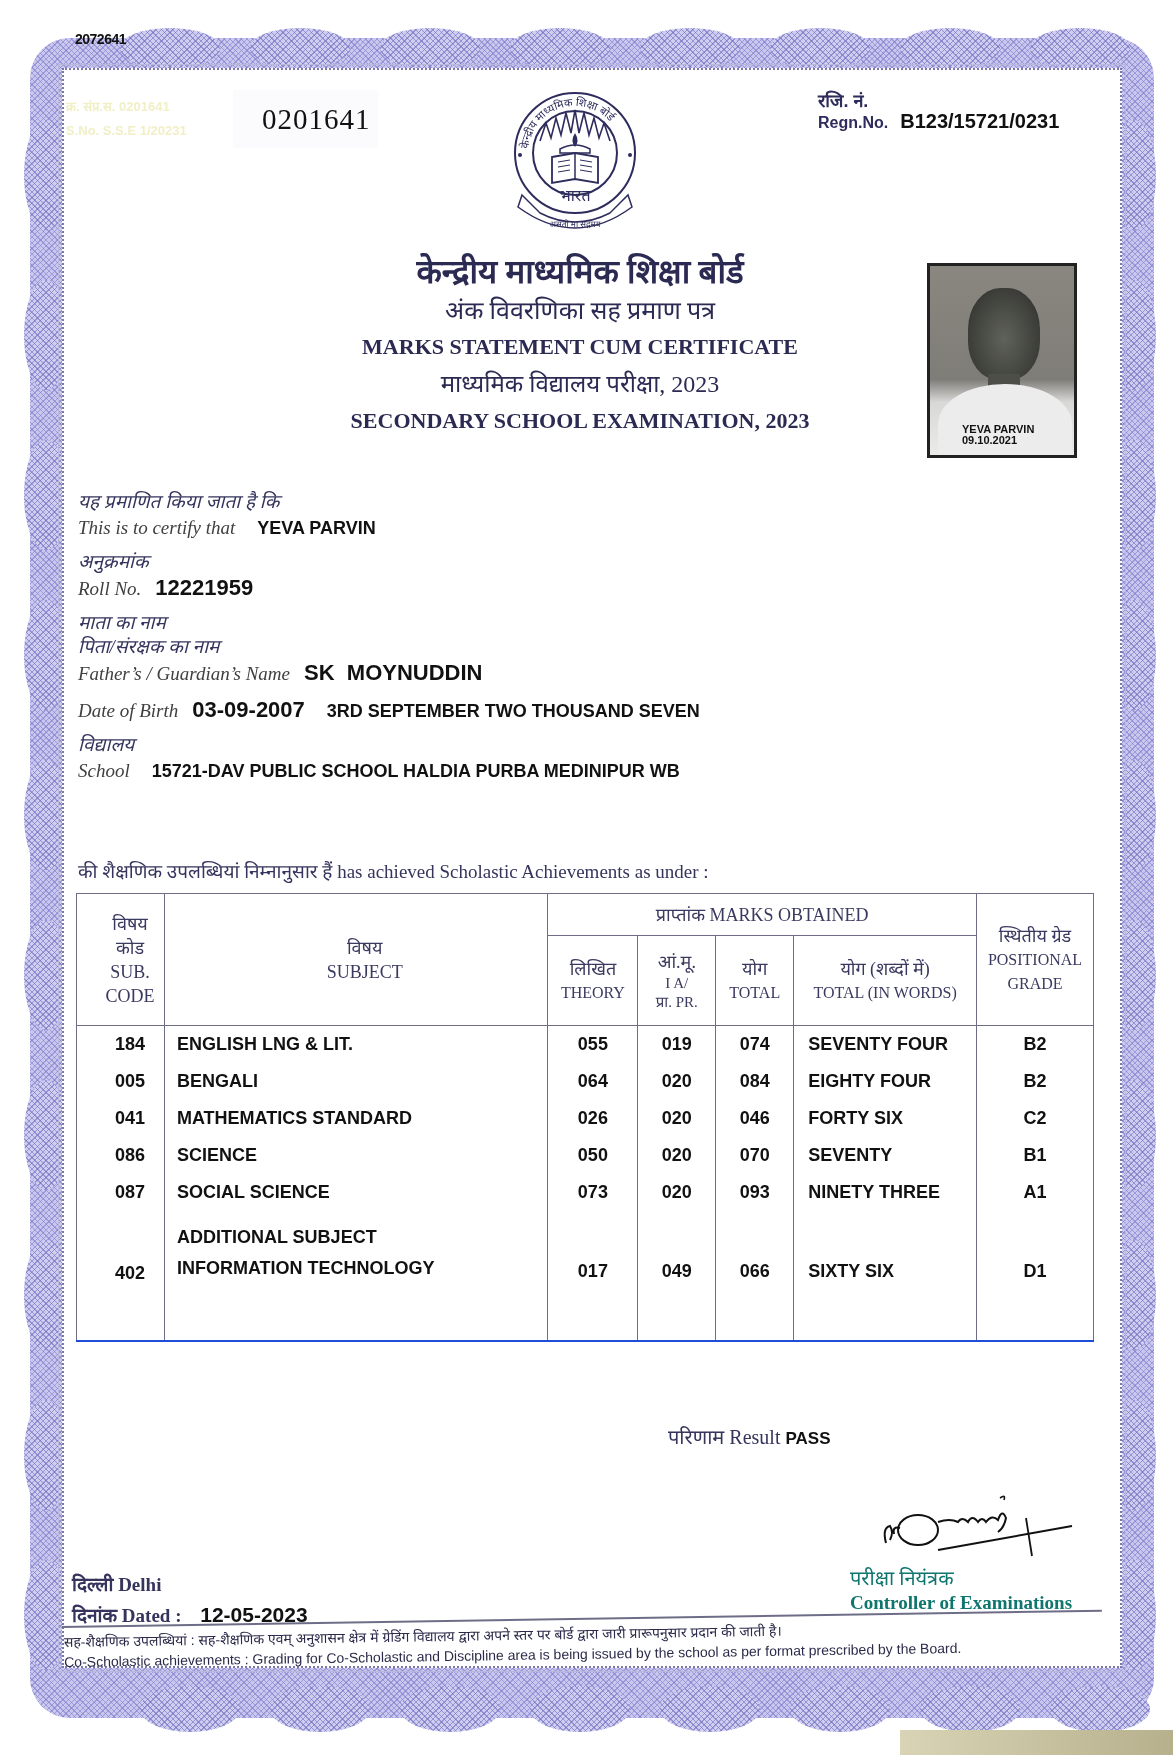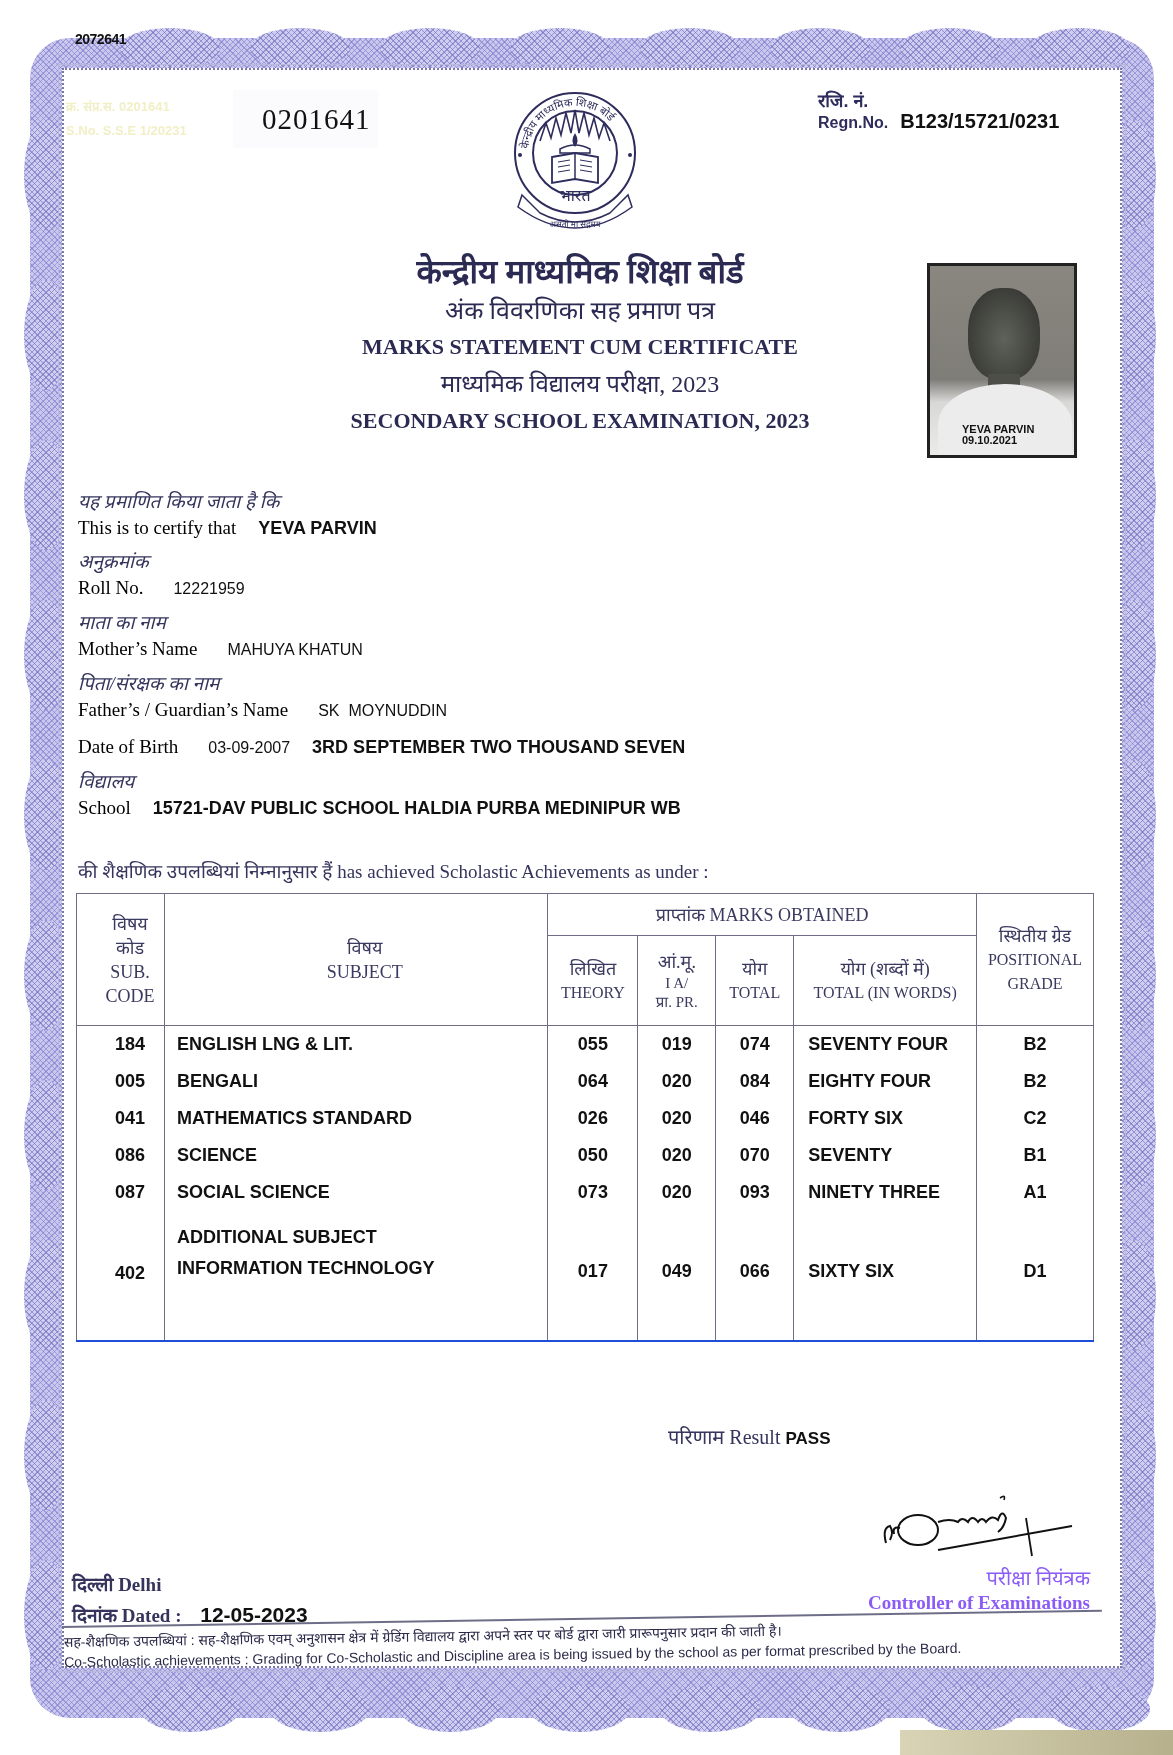--- a/index.html
+++ b/index.html
@@ -54,22 +54,22 @@
     .photo { position: absolute; left: 927px; top: 263px; width: 150px; height: 195px; border: 3px solid #222; background: #8c8a85; overflow: hidden; }
     .photo-bg { position: absolute; inset: 0; background: linear-gradient(180deg, #8a8780 0%, #7f7d78 60%, #d8d8d6 72%, #ebebea 100%); }
     .photo-head { position: absolute; left: 38px; top: 22px; width: 72px; height: 92px; border-radius: 45% 45% 42% 42%; background: radial-gradient(ellipse at 50% 55%, #5f625a 0%, #3c3d38 70%, #1f1f1d 100%); }
     .photo-collar { position: absolute; left: 8px; top: 118px; width: 134px; height: 80px; border-radius: 50% 50% 0 0; background: #ececec; }
     .photo-neck { position: absolute; left: 58px; top: 108px; width: 32px; height: 30px; background: #4d4e48; }
     .photo-caption { position: absolute; left: 32px; top: 158px; font-family: "Liberation Sans", sans-serif; font-weight: bold; font-size: 11px; line-height: 11px; color: #111; }
 
     .fields { position: absolute; left: 78px; top: 490px; width: 900px; }
     .f-hi { font-size: 19px; color: #35345d; line-height: 24px; font-style: italic; }
     .f-row { display: flex; align-items: baseline; line-height: 28px; margin-bottom: 8px; }
-    .f-en { font-size: 19px; color: #000000; }
-    .f-val { font-family: "Liberation Sans", sans-serif; font-weight: normal; font-size: 16px; color: #111; margin-left: 30px; }
+    .f-en { font-size: 19px; color: #404040; font-style: italic; }
+    .f-val { font-family: "Liberation Sans", sans-serif; font-weight: bold; font-size: 22px; color: #111; margin-left: 14px; }
     .f-val2 { font-family: "Liberation Sans", sans-serif; font-weight: bold; font-size: 18px; color: #111; margin-left: 22px; }
     .achieved { position: absolute; left: 78px; top: 858px; font-size: 19px; color: #35345d; }
 
     
     .marks { position: absolute; left: 76px; top: 893px; width: 1018px; border-collapse: collapse; }
     .marks th, .marks td { border: 1.5px solid #6e6d88; }
     .marks th { font-weight: normal; font-size: 18px; color: #3a395f; text-align: center; line-height: 24px; }
     .marks td { font-family: "Liberation Sans", sans-serif; font-weight: bold; font-size: 18px; color: #111; border-top: none; border-bottom: none; vertical-align: top; }
     .marks tbody tr:last-child td { border-bottom: 2px solid #1d4ed8; }
     .c-code { width: 88px; text-align: center; padding-left: 19px; }
@@ -80,21 +80,21 @@
     .c-words { width: 183px; padding-left: 14px; }
     .c-grade { width: 117px; text-align: center; }
     .body-row td { height: 37px; padding-top: 8px; }
     .add-row td { height: 130px; padding-top: 16px; }
     .add-label { display: block; margin-bottom: 10px; }
 
     .result { position: absolute; left: 668px; top: 1423px; font-size: 20px; color: #35345d; }
     .result-val { font-family: "Liberation Sans", sans-serif; font-weight: bold; font-size: 17px; color: #111; }
 
     .signature { position: absolute; left: 880px; top: 1488px; width: 200px; height: 70px; }
-    .ctrl { position: absolute; left: 850px; top: 1565px; width: 240px; text-align: right; color: #8b5cf6; }
+    .ctrl { position: absolute; left: 850px; top: 1565px; width: 240px; text-align: left; color: #0f766e; }
     .ctrl-hi { font-size: 20px; line-height: 26px; }
     .ctrl-en { font-size: 19px; font-weight: bold; line-height: 24px; }
 
     .place { position: absolute; left: 72px; top: 1570px; color: #35345d; }
     .place-row { font-size: 19px; font-weight: bold; line-height: 30px; }
     .dated-val { font-family: "Liberation Sans", sans-serif; font-weight: bold; font-size: 21px; color: #111; margin-left: 14px; }
 
     .footer-rule { position: absolute; left: 62px; top: 1626px; width: 1040px; height: 2px; background: #6e6d88; transform: rotate(-0.9deg); transform-origin: left; }
     .footnote { position: absolute; left: 64px; top: 1632px; width: 1060px; font-family: "Liberation Sans", sans-serif; font-size: 14px; color: #2b2a4a; transform: rotate(-0.9deg); transform-origin: left; }
     .footnote div { line-height: 20px; }
@@ -211,24 +211,20 @@
   <div class="f-row">
     <span class="f-en">This is to certify that</span>
     <span class="f-val2">YEVA PARVIN</span>
   </div>
   <div class="f-hi">अनुक्रमांक</div>
   <div class="f-row">
     <span class="f-en">Roll No.</span>
     <span class="f-val">12221959</span>
   </div>
   <div class="f-hi">माता का नाम</div>
-  <div class="f-row">
-    <span class="f-en">Mother’s Name</span>
-    <span class="f-val">MAHUYA KHATUN</span>
-  </div>
   <div class="f-hi">पिता/संरक्षक का नाम</div>
   <div class="f-row">
     <span class="f-en">Father’s / Guardian’s Name</span>
     <span class="f-val" style="white-space:pre;">SK  MOYNUDDIN</span>
   </div>
   <div class="f-row">
     <span class="f-en">Date of Birth</span>
     <span class="f-val">03-09-2007</span>
     <span class="f-val2">3RD SEPTEMBER TWO THOUSAND SEVEN</span>
   </div>

